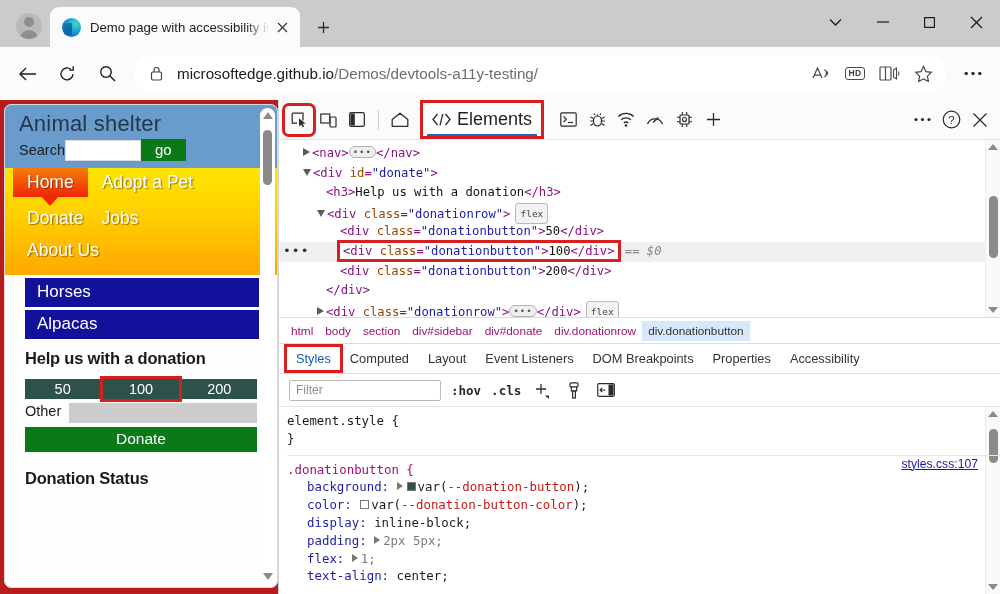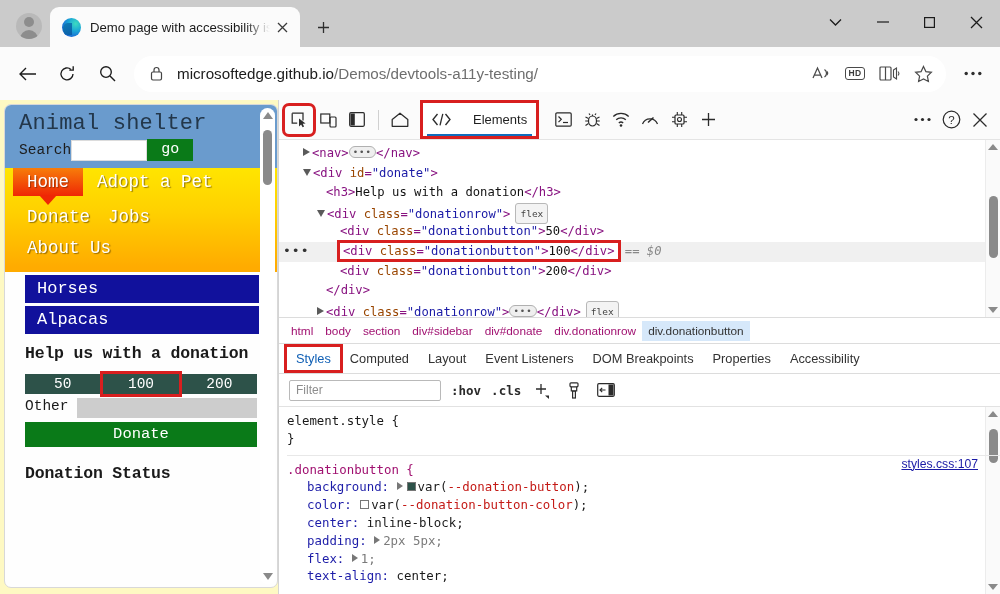--- a/index.html
+++ b/index.html
@@ -60,22 +60,22 @@
   .omni-ico { width: 34px; height: 30px; display: flex; align-items: center;
               justify-content: center; border-radius: 4px; flex: 0 0 auto; }
   .hd-badge { border: 1.6px solid #4a4a4a; border-radius: 3px; font-size: 8.5px;
               font-weight: bold; padding: 1.5px 2.5px; color: #3c3c3c;
               letter-spacing: .3px; line-height: 1; }
 
   
   .content { flex: 1; display: flex; background: #fff; min-height: 0; }
 
   
-  .webpage { width: 278px; flex: 0 0 278px; background: #fef9c3; position: relative;
-             display: flex; font-family: Liberation Mono, monospace; }
+  .webpage { width: 278px; flex: 0 0 278px; background: #b91c1c; position: relative;
+             display: flex; }
   .page-card { flex: 1; margin: 4px 0 6px 4px; border: 1px solid #d8d8d8;
                border-radius: 7px; overflow: hidden; position: relative;
                background: #fefefe; }
   .site-header { background: #6a9bcd; padding: 6px 0 7px 14px; }
   .site-title { font-size: 22px; color: #23374a; font-weight: 400;
                 letter-spacing: .2px; line-height: 1.15; }
   .search-row { display: flex; align-items: center; margin-top: 3px; }
   .search-label { font-size: 14.5px; color: #1d1d1d; }
   .search-input { width: 76px; height: 21px; background: #fff; border: 1px solid #dcdcdc; }
   .go-btn { background: #0a7a18; color: #fff; font-size: 15px; padding: 2px 14px 3px; }
@@ -126,22 +126,22 @@
 
   
   .devtools { flex: 1; display: flex; flex-direction: column; min-width: 0;
               background: #fff; border-left: 1px solid #d4d4d4; }
   .dt-toolbar { height: 40px; display: flex; align-items: center;
                 padding: 0 6px; background: #fbfbfb;
                 border-bottom: 1px solid #e4e4e4; gap: 1px; }
   .dt-ico { width: 28px; height: 28px; display: flex; align-items: center;
             justify-content: center; border-radius: 4px; flex: 0 0 auto; }
   .dt-sep { width: 1px; height: 20px; background: #d0d0d0; margin: 0 6px; }
-  .dt-tab { display: flex; align-items: center; gap: 22px; height: 33px;
-            padding: 0 9px; font-size: 13px; color: #1f1f1f; position: relative; }
+  .dt-tab { display: flex; align-items: center; gap: 6px; height: 33px;
+            padding: 0 9px; font-size: 18px; color: #1f1f1f; position: relative; }
   .dt-tab.active::after { content:""; position:absolute; left:4px; right:4px; bottom:0;
             height: 2.5px; background: #0f6cbd; }
   .redbox { outline: 3px solid #d81f1f; outline-offset: 0px; }
   .redbox-tab { box-shadow: 0 0 0 3px #d81f1f; background:#fff; z-index:3; }
   .dt-spacer { flex: 1; }
 
   
   .dom-wrap { position: relative; border-bottom: 1px solid #dcdcdc;
               height: 178px; overflow: hidden; background: #fff; }
   .dom-tree { font-family: "DejaVu Sans Mono", monospace; font-size: 12.2px;
@@ -550,21 +550,21 @@
           <div class="sbtri-dn"></div>
         </div>
       <div class="rule">
             <div><span class="val">element.style {</span></div>
             <div class="val">}</div>
           </div>
           <div class="rule divider">
             <div><span class="sel-name">.donationbutton {</span><span class="src-link">styles.css:107</span></div>
             <div style="padding-left: 20px;"><span class="prop">background: </span><span class="exp-tri"></span><span class="swatch" style="background: rgb(45, 82, 73);"></span><span><span class="val">var(</span><span class="varname">--donation-button</span><span class="val">);</span></span></div>
             <div style="padding-left: 20px;"><span class="prop">color: </span><span class="swatch" style="background: rgb(255, 255, 255);"></span><span><span class="val">var(</span><span class="varname">--donation-button-color</span><span class="val">);</span></span></div>
-            <div style="padding-left: 20px;"><span class="prop">center: </span><span class="val">inline-block;</span></div>
+            <div style="padding-left: 20px;"><span class="prop">display: </span><span class="val">inline-block;</span></div>
             <div style="padding-left: 20px;"><span class="prop">padding: </span><span class="exp-tri"></span><span class="numval">2px 5px;</span></div>
             <div style="padding-left: 20px;"><span class="prop">flex: </span><span class="exp-tri"></span><span class="numval">1;</span></div>
             <div style="padding-left: 20px;"><span class="prop">text-align: </span><span class="val">center;</span></div>
           </div>
         </div>
 
     </div>
   </div>
 </div>
 

